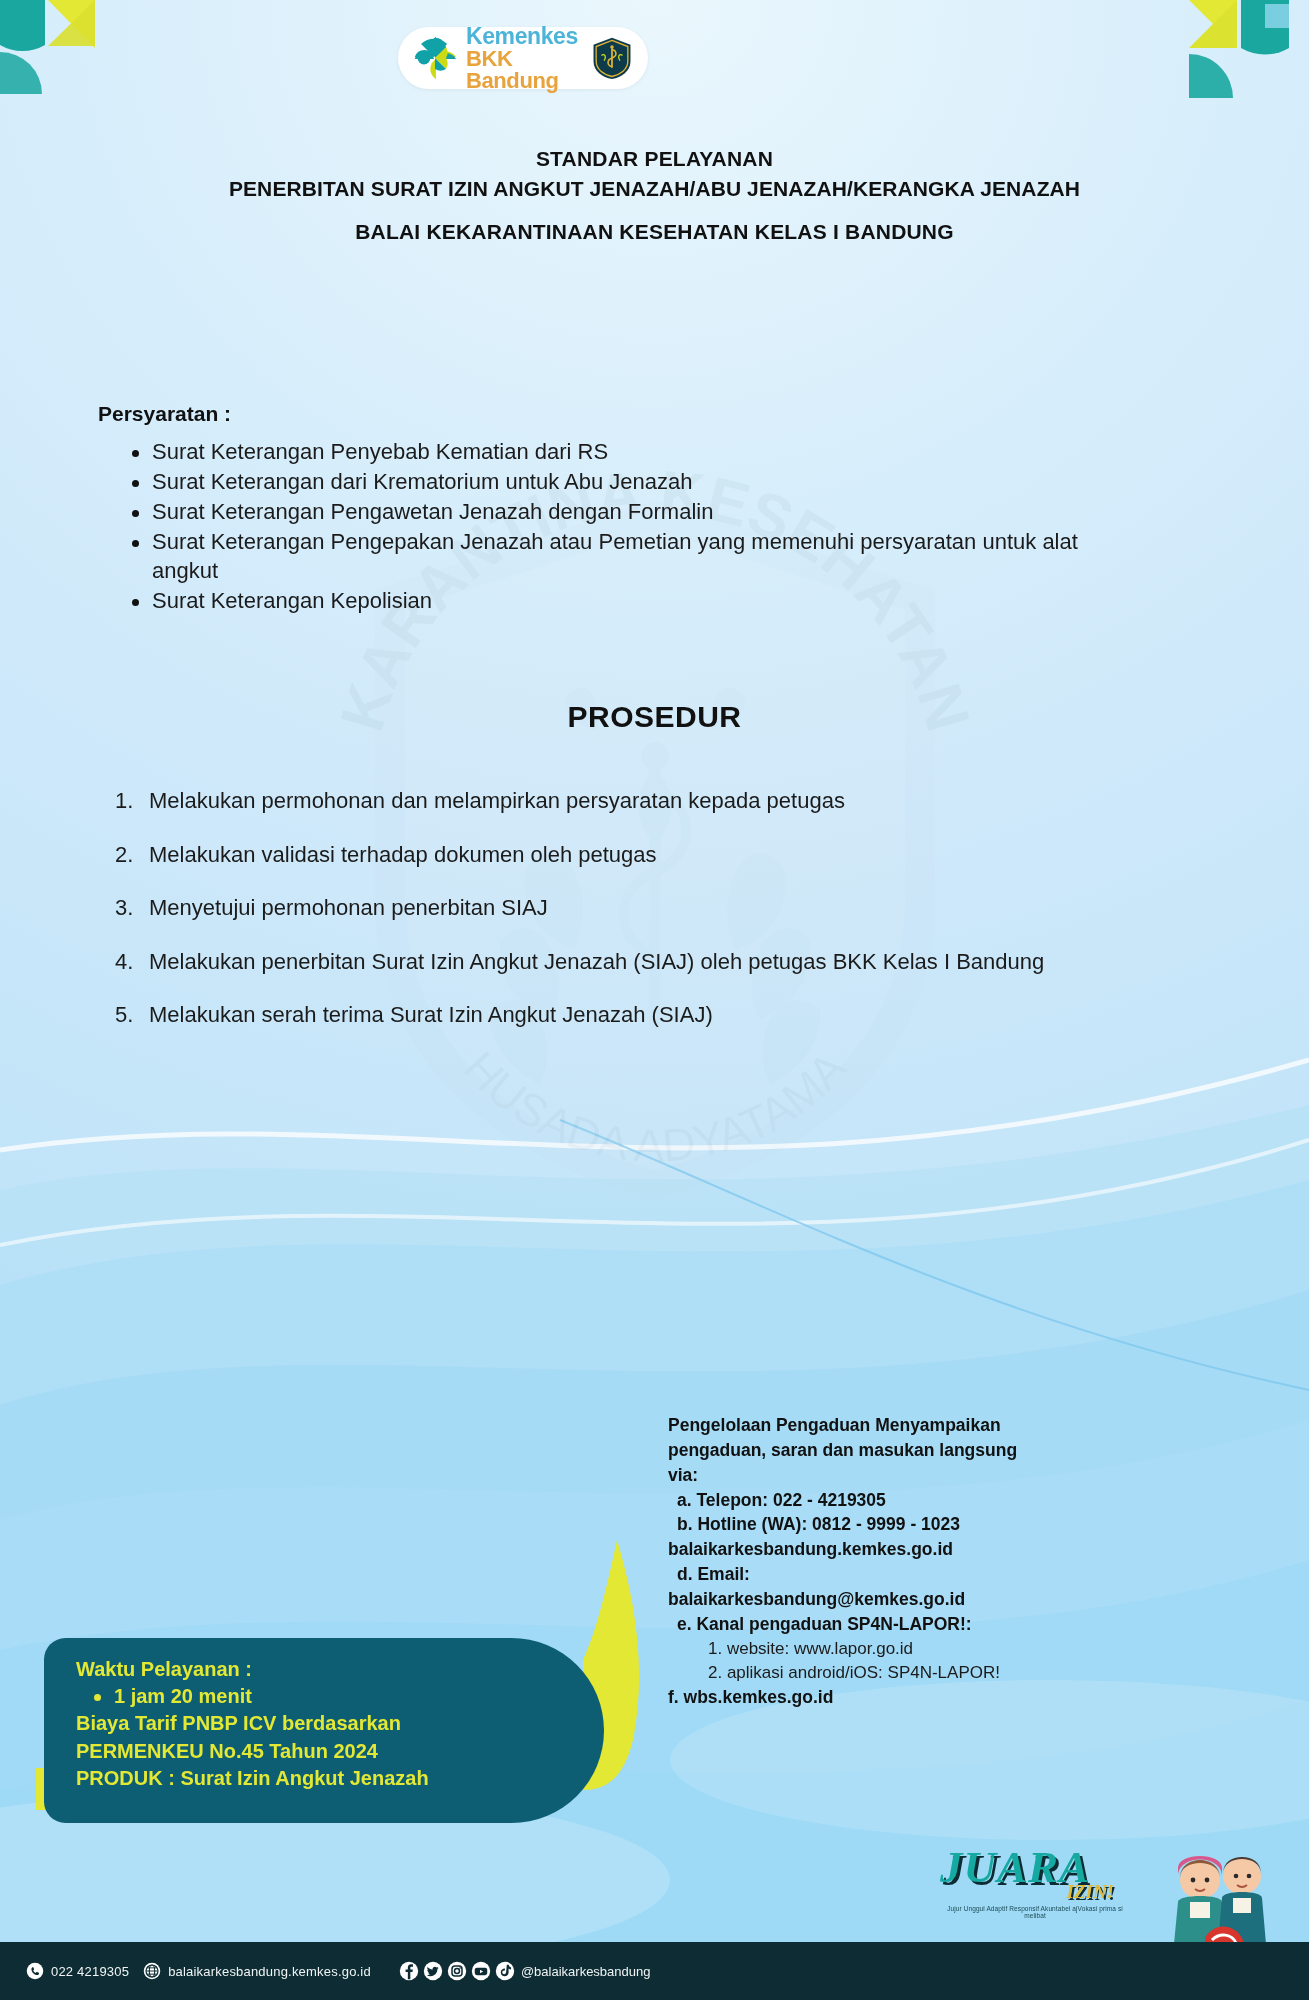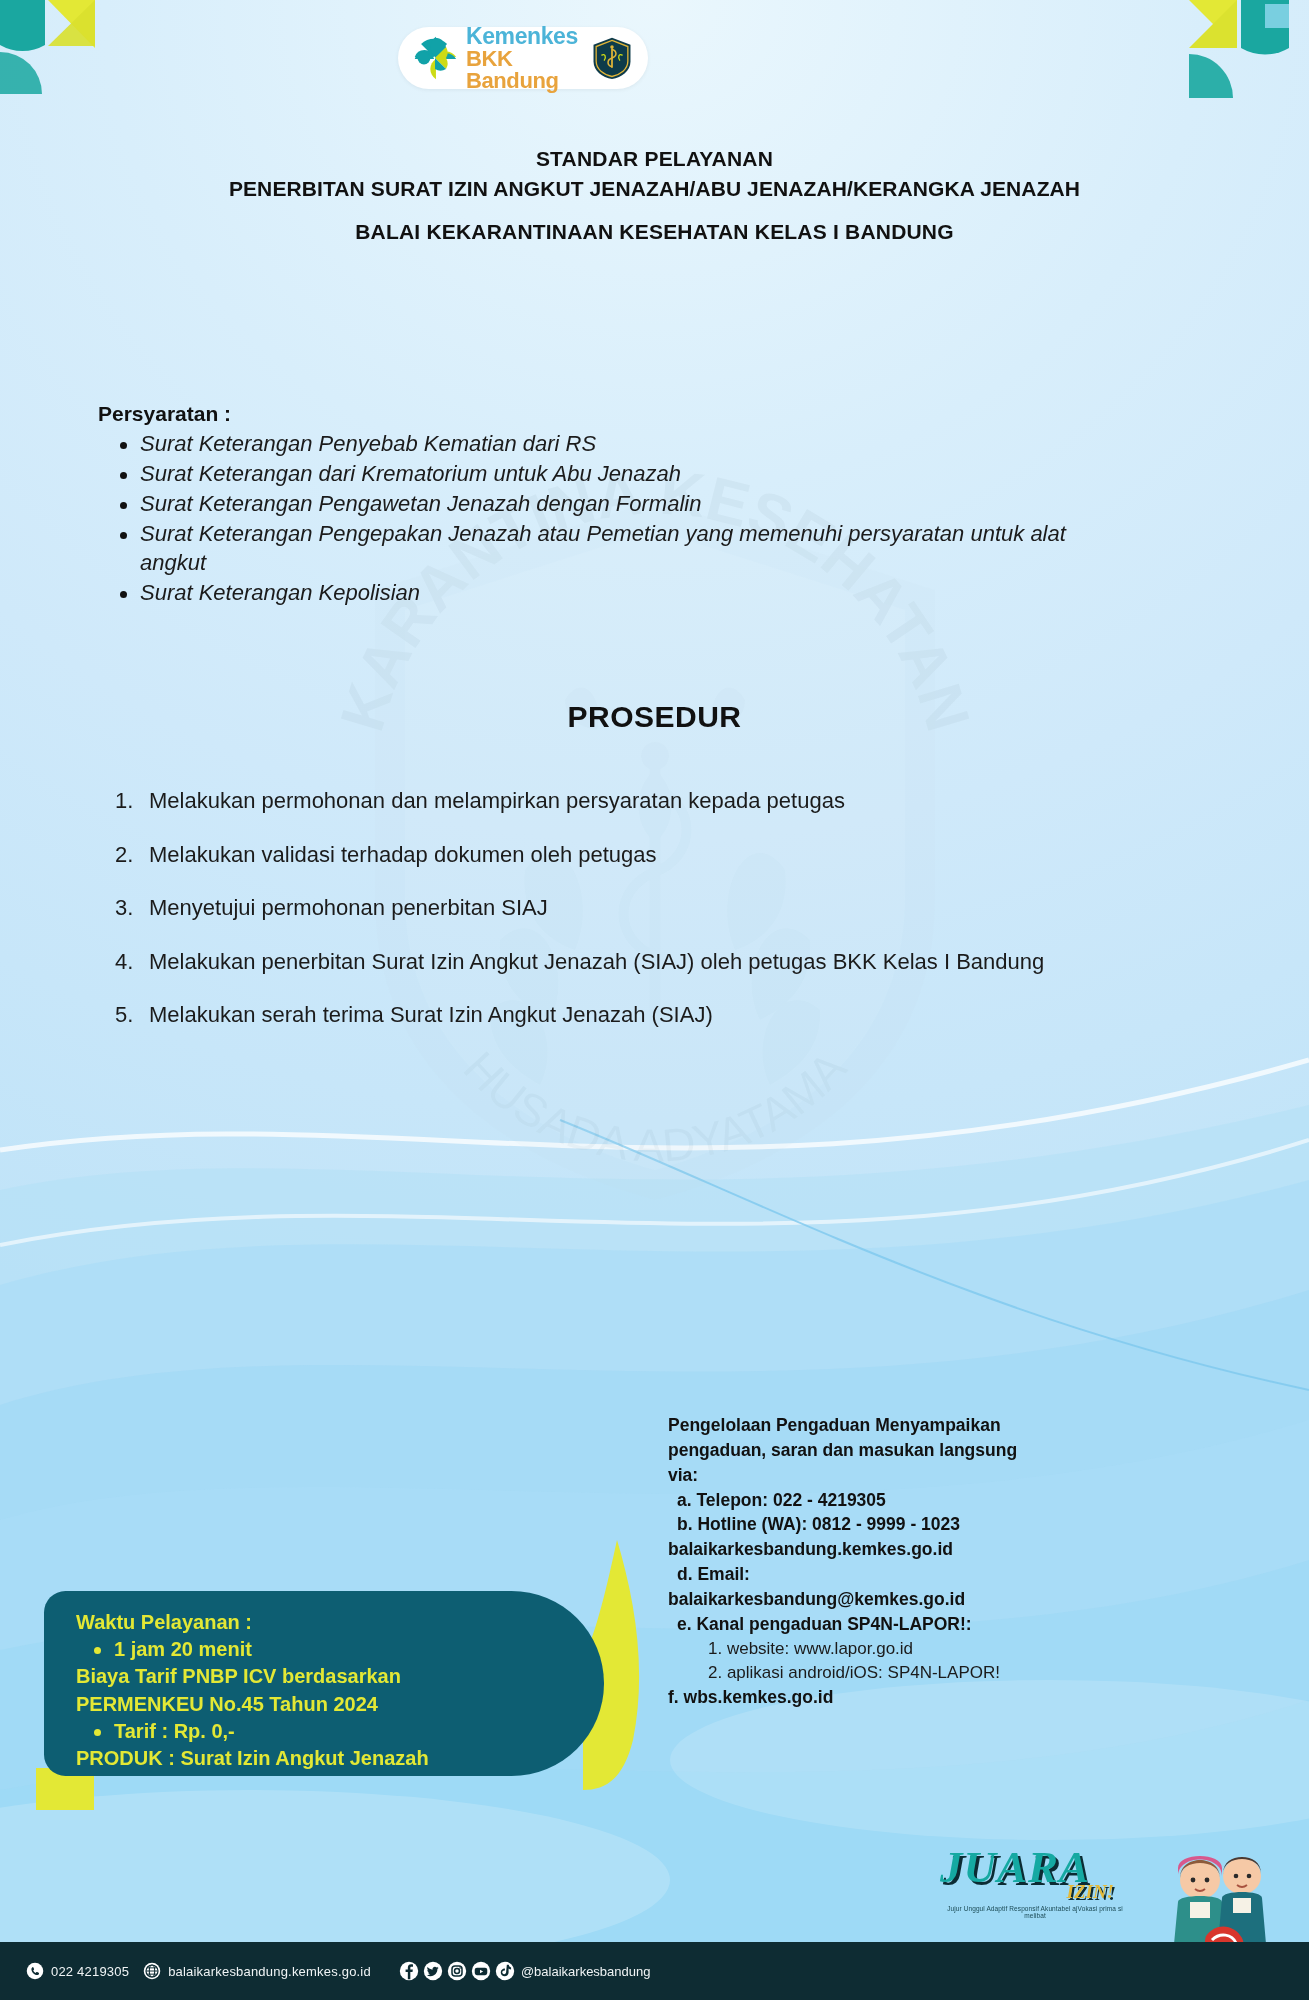--- a/index.html
+++ b/index.html
@@ -74,21 +74,21 @@
     font-weight: bold;
     color: #111111;
   }
   .title-block .t1 { font-size: 21px; letter-spacing: 0.2px; line-height: 1.45; }
   .title-block .t2 { font-size: 21px; letter-spacing: 0.1px; line-height: 1.45; }
   .title-block .t3 { font-size: 21px; letter-spacing: 0.2px; line-height: 1.45; margin-top: 12px; }
 
   
   .req-block { position: absolute; left: 98px; top: 402px; width: 1000px; }
   .req-head { font-size: 21px; font-weight: bold; color: #111; margin-bottom: 4px; }
-  .req-list { list-style: none; margin: 0; padding: 0; font-style: italic; }
+  .req-list { list-style: none; margin: 12px; padding: 0; }
   .req-list li {
     position: relative;
     font-size: 22px;
     color: #1b1b1b;
     line-height: 1.28;
     padding-left: 42px;
     margin-bottom: 2px;
   }
   .req-list li::before {
     content: "";
@@ -124,21 +124,21 @@
     content: counter(proc) ".";
     position: absolute;
     left: 0; top: 0;
     font-size: 22px;
     color: #1b1b1b;
   }
 
   
   .teal-card {
     position: absolute;
-    left: 44px; top: 1591px;
+    left: 44px; top: 1638px;
     width: 560px; height: 185px;
     background: #0d5e72;
     border-radius: 22px 95px 95px 22px;
     padding: 18px 26px 10px 32px;
     z-index: 4;
   }
   .teal-card .line {
     color: #e3e835;
     font-size: 20px;
     font-weight: bold;
@@ -402,21 +402,20 @@
   <svg class="yellow-flag" viewBox="0 0 80 250">
     <path d="M42,0 C60,60 72,130 58,200 C48,240 30,250 8,250 L8,120 C22,90 32,46 42,0 Z" fill="#e3e835"></path>
   </svg>
   <div class="yellow-corner-bl"></div>
 
   <div class="teal-card">
     <div class="line">Waktu Pelayanan :</div>
     <div class="line bullet">1 jam 20 menit</div>
     <div class="line">Biaya Tarif PNBP ICV berdasarkan</div>
     <div class="line">PERMENKEU No.45 Tahun 2024</div>
-    <div class="line bullet">Tarif : Rp. 0,-</div>
     <div class="line">PRODUK : Surat Izin Angkut Jenazah</div>
   </div>
 
   <div class="contact-block">
     <div class="c-line">Pengelolaan Pengaduan  Menyampaikan</div>
     <div class="c-line">pengaduan, saran dan masukan langsung</div>
     <div class="c-line">via:</div>
     <div class="c-line indent">a. Telepon: 022 - 4219305</div>
     <div class="c-line indent">b. Hotline (WA): 0812 - 9999 - 1023</div>
     <div class="c-line">balaikarkesbandung.kemkes.go.id</div>

